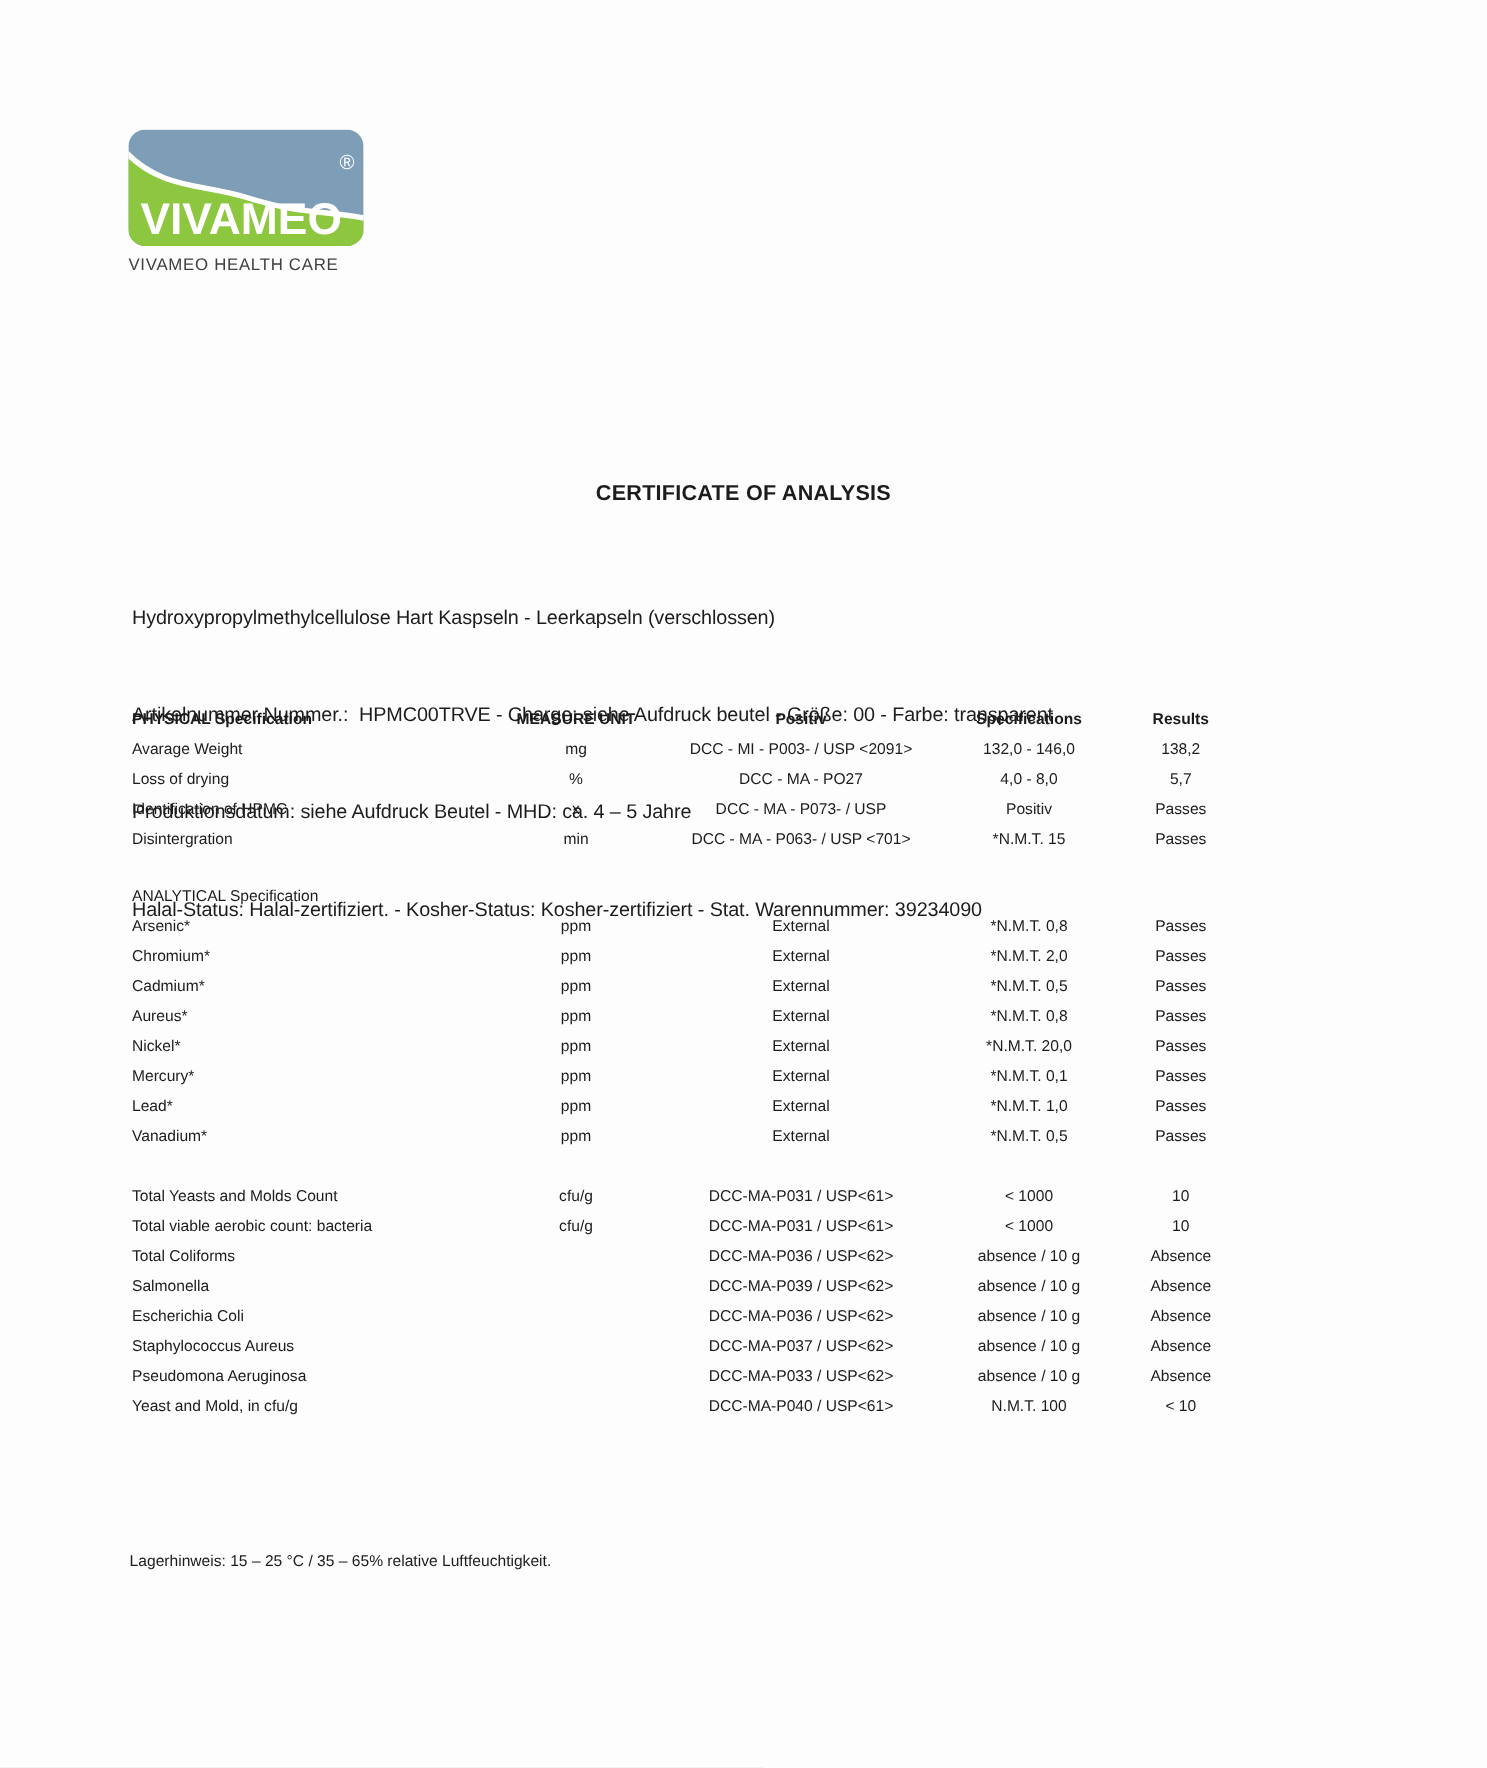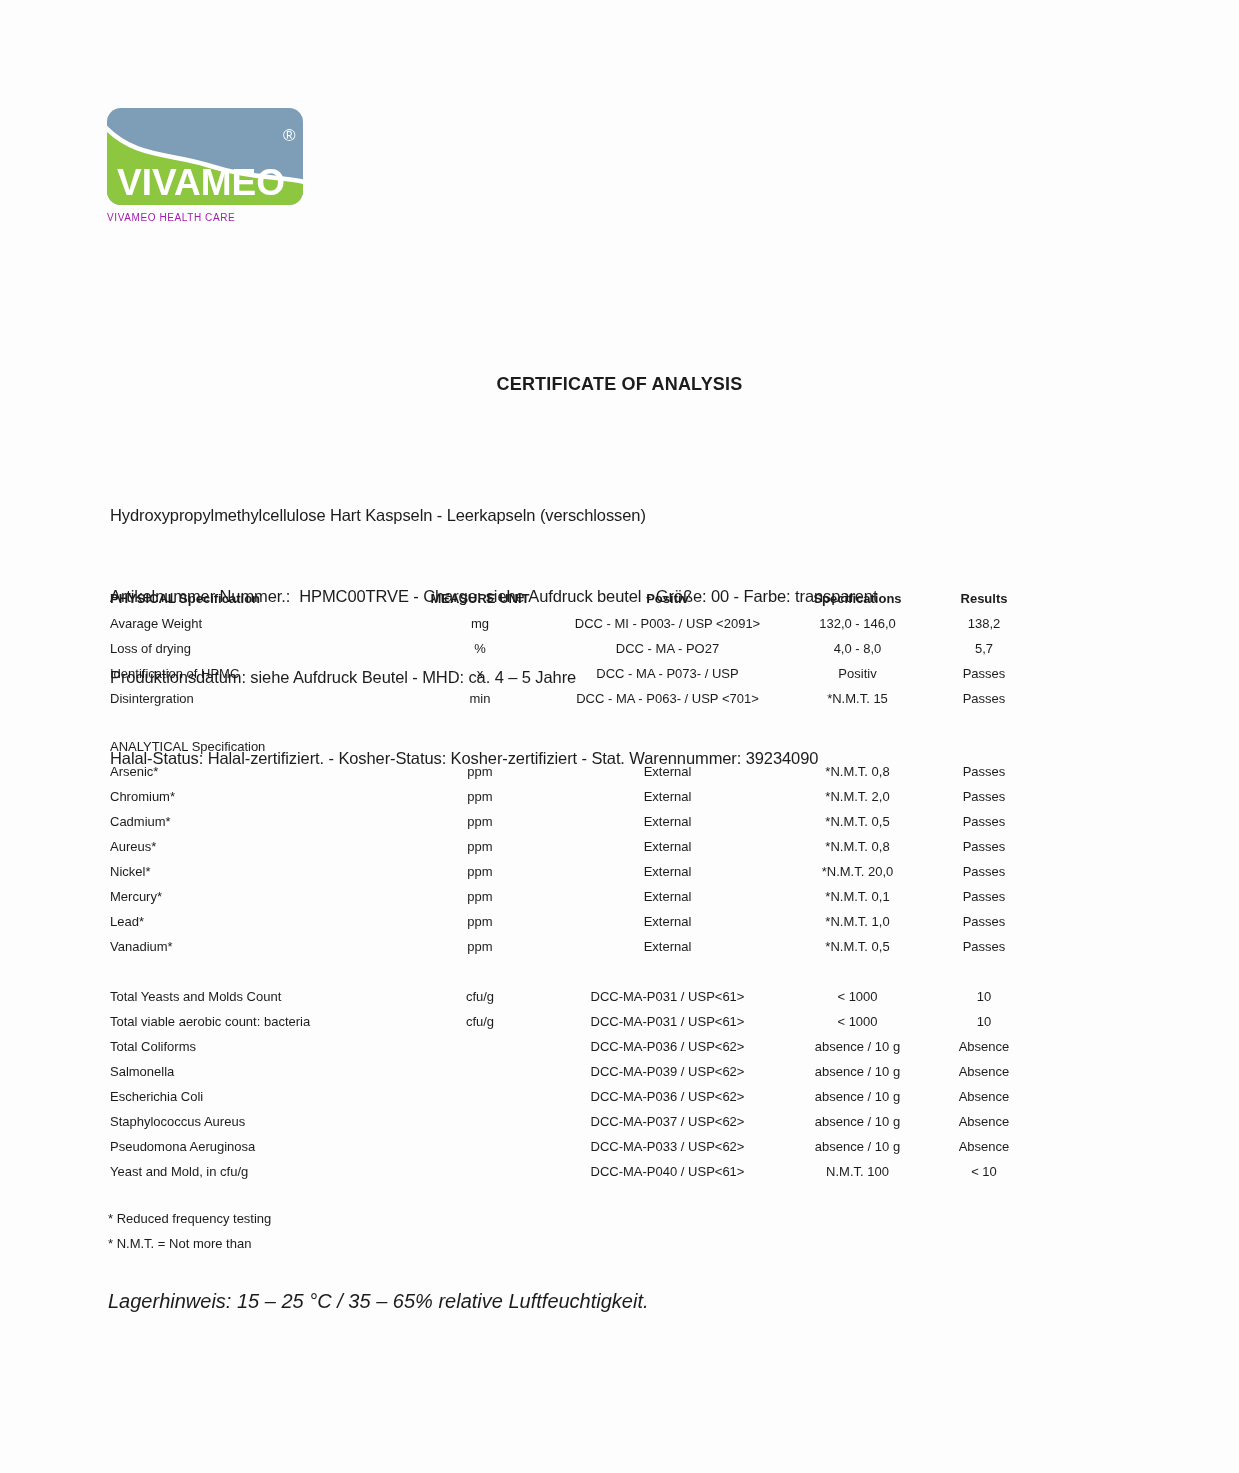--- a/index.html
+++ b/index.html
@@ -10,28 +10,28 @@
     background:#fdfdfd;
     font-family:"Liberation Sans", sans-serif;
     color:#1c1c1c;
     overflow:hidden;
   }
   
   .logo-block{position:absolute;left:107px;top:108px;}
   .logo-svg{display:block;}
   .tagline{
     margin-top:7px;
-    font-size:10px;
-    color:#a21caf;
+    font-size:14px;
+    color:#404040;
     letter-spacing:0.6px;
     white-space:nowrap;
   }
   
   .title{
-    position:absolute;top:374px;left:0;width:100%;
+    position:absolute;top:401px;left:0;width:100%;
     margin:0;text-align:center;
     font-size:18px;font-weight:bold;letter-spacing:0.2px;
   }
   
   .product-info{
     position:absolute;left:110px;top:448px;
     font-size:16.5px;line-height:27px;
     letter-spacing:-0.1px;
     white-space:pre-wrap;
   }
@@ -48,21 +48,21 @@
   .c-unit,.c-method,.c-spec,.c-result{text-align:center;}
   .thead .cell{font-weight:bold;}
   .section-head .c-name{font-weight:normal;}
   
   .footnotes{
     position:absolute;left:108px;top:1206px;
     font-size:13px;line-height:25px;
   }
   .storage{
     position:absolute;left:108px;top:1288px;
-    font-size:20px;line-height:26px;font-style:italic;
+    font-size:13px;line-height:26px;
   }
 </style>
 </head>
 <body>
 
 <div class="page">
 
   <div class="logo-block">
     <svg class="logo-svg" width="196" height="97" viewBox="0 0 196 97" xmlns="http://www.w3.org/2000/svg">
       <defs>
@@ -244,22 +244,18 @@
         <div class="trow">
           <div class="cell c-name">Yeast and Mold, in cfu/g</div>
           <div class="cell c-unit"></div>
           <div class="cell c-method">DCC-MA-P040 / USP&lt;61&gt;</div>
           <div class="cell c-spec">N.M.T. 100</div>
           <div class="cell c-result">&lt; 10</div>
         </div>
       </div>
   </div>
 
-  <div class="footnotes">
-    <div>* Reduced frequency testing</div>
-    <div>* N.M.T. = Not more than</div>
-  </div>
 
   <div class="storage">
     <div>Lagerhinweis: 15 – 25 °C / 35 – 65% relative Luftfeuchtigkeit.</div>
   </div>
 
 </div>
 
 </body></html>

